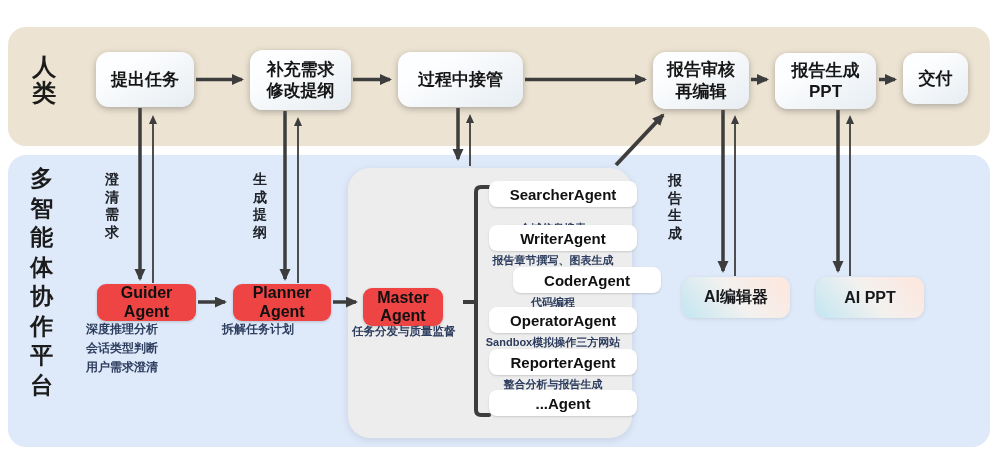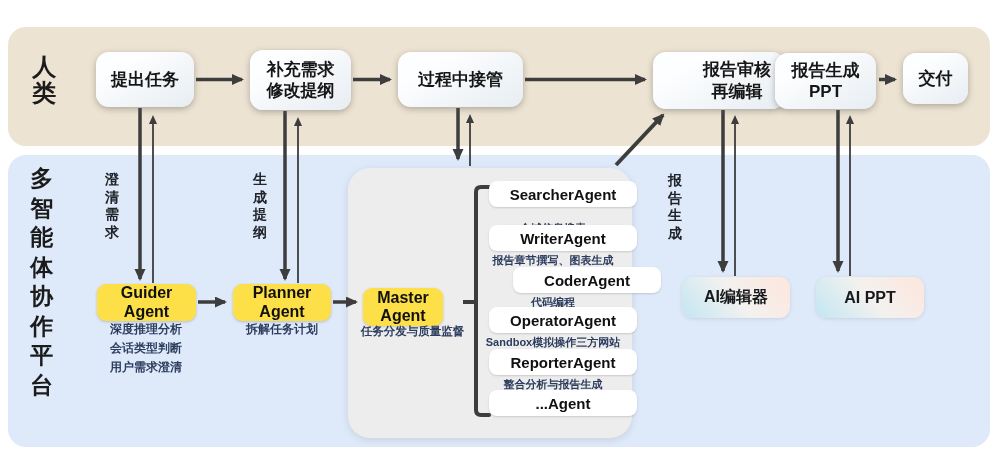--- a/index.html
+++ b/index.html
@@ -24,25 +24,25 @@
   .node{
     position:absolute;display:flex;align-items:center;justify-content:center;
     text-align:center;font-weight:bold;font-size:17px;line-height:1.25;
     white-space:pre-line;color:#161616;
     background:linear-gradient(150deg,#fdfeff 25%,#e7edf2 100%);
     border-radius:13px;box-shadow:0 2px 6px rgba(90,90,90,0.45);
   }
   .agent-box{
     position:absolute;display:flex;align-items:center;justify-content:center;
     text-align:center;font-weight:bold;font-size:16px;line-height:1.15;
-    white-space:pre-line;color:#101010;background:#fde047;border-radius:9px;
+    white-space:pre-line;color:#101010;background:#ef4444;border-radius:9px;
     box-shadow:0 1px 3px rgba(0,0,0,0.18);
   }
   .duty{
-    position:absolute;text-align:center;font-weight:600;font-size:12px;
+    position:absolute;font-weight:600;font-size:12px;
     line-height:19px;color:#2d3d5e;white-space:nowrap;
   }
   .container-gray{
     position:absolute;left:348px;top:168px;width:284px;height:270px;
     background:#ededed;border-radius:22px;box-shadow:0 2px 8px rgba(0,0,0,0.10);
   }
   .sub-agent{
     position:absolute;left:489px;width:148px;height:26px;
     display:flex;align-items:center;justify-content:center;
     font-weight:bold;font-size:15px;color:#101010;background:#ffffff;
@@ -109,21 +109,21 @@
     </g>
   </svg>
 
   <div class="vtext" id="label-human">人类</div>
   <div class="vtext" id="label-platform">多智能体协作平台</div>
 
   <div class="node" style="left:96px;top:52px;width:98px;height:55px;">提出任务</div>
   <div class="node" style="left:250px;top:50px;width:101px;height:60px;">补充需求
 修改提纲</div>
   <div class="node" style="left:398px;top:52px;width:125px;height:55px;">过程中接管</div>
-  <div class="node" style="left:653px;top:52px;width:96px;height:57px;padding-left:36px;">报告审核
+  <div class="node" style="left:653px;top:52px;width:96px;height:57px;">报告审核
 再编辑</div>
   <div class="node" style="left:775px;top:53px;width:101px;height:56px;">报告生成
 PPT</div>
   <div class="node" style="left:903px;top:53px;width:65px;height:51px;">交付</div>
 
   <div class="vtext-small" style="left:104px;top:171px;">澄清需求</div>
   <div class="vtext-small" style="left:252px;top:171px;">生成提纲</div>
   <div class="vtext-small" style="left:667px;top:172px;">报告生成</div>
 
   <div class="agent-box" style="left:97px;top:284px;width:99px;height:37px;">Guider

